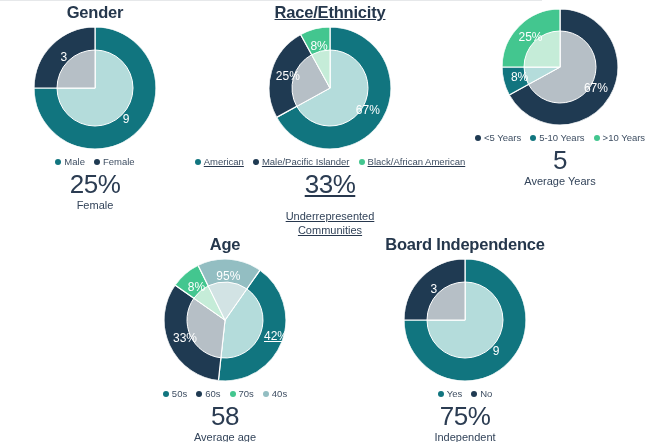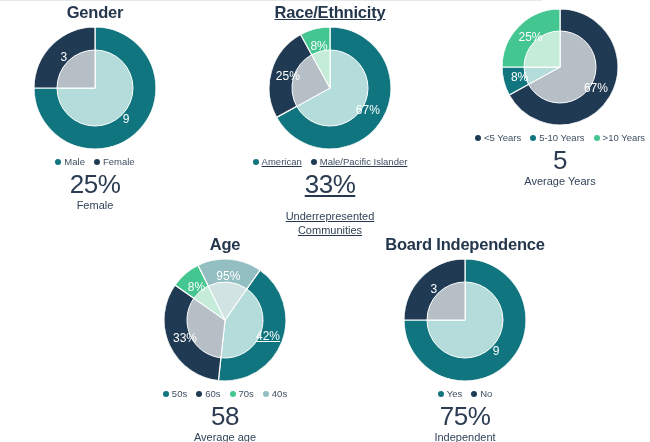--- a/index.html
+++ b/index.html
@@ -166,20 +166,24 @@
         <span class="slice-label" style="left: 50.0775px; top: 18.4598px;">8%</span>
       </div>
     <div class="legend">
         <span class="legend-item">
           <span class="legend-dot" style="background: rgb(17, 117, 127);"></span>
           <span>American</span>
         </span>
         <span class="legend-item">
           <span class="legend-dot" style="background: rgb(31, 58, 82);"></span>
           <span>Male/Pacific Islander</span>
+        </span>
+        <span class="legend-item">
+          <span class="legend-dot" style="background: rgb(67, 198, 143);"></span>
+          <span>Black/African American</span>
         </span>
       </div>
     <div class="summary">
       <div class="summary-value">33%</div>
       <div class="summary-label" style="max-width:150px;margin:12px auto 0;">Underrepresented Communities</div>
     </div>
   </div>
 
   <div class="chart-card" id="card-tenure">
     <div class="donut-wrap">
@@ -225,21 +229,21 @@
             <path d="M 61 61 L 95.98816261741382 11.031725298371498 A 61 61 0 0 1 54.412039301932616 121.64320880231124 Z" fill="#11757f" stroke="#ffffff" stroke-width="1.2"></path>
             <path d="M 61 61 L 82.79590458133976 29.872222317018313 A 38 38 0 0 1 56.89602448317114 98.77773663094798 Z" fill="#b4dcdb" stroke="#ffffff" stroke-width="1"></path>
             <path d="M 61 61 L 54.412039301932616 121.64320880231124 A 61 61 0 0 1 11.031725298371484 26.011837382586208 Z" fill="#1f3a52" stroke="#ffffff" stroke-width="1.2"></path>
             <path d="M 61 61 L 56.89602448317114 98.77773663094798 A 38 38 0 0 1 29.872222317018302 39.20409541866026 Z" fill="#b6bfc6" stroke="#ffffff" stroke-width="1"></path>
             <path d="M 61 61 L 11.031725298371484 26.011837382586208 A 61 61 0 0 1 34.06814297970354 6.2672394498659685 Z" fill="#43c68f" stroke="#ffffff" stroke-width="1.2"></path>
             <path d="M 61 61 L 29.872222317018302 39.20409541866026 A 38 38 0 0 1 44.222777593913676 26.904181952375524 Z" fill="#c5ecd8" stroke="#ffffff" stroke-width="1"></path>
             <path d="M 61 61 L 34.06814297970354 6.2672394498659685 A 61 61 0 0 1 95.9881626174138 11.031725298371498 Z" fill="#93bec2" stroke="#ffffff" stroke-width="1.2"></path>
             <path d="M 61 61 L 44.222777593913676 26.904181952375524 A 38 38 0 0 1 82.79590458133976 29.872222317018313 Z" fill="#d2e3e4" stroke="#ffffff" stroke-width="1"></path>
           </svg>
         </div>
-        <span class="slice-label" style="left: 104px; top: 76.4529px; text-decoration: underline;">42%</span>
+        <span class="slice-label" style="left: 112px; top: 76.4529px; text-decoration: underline;">42%</span>
         <span class="slice-label" style="left: 21.0028px; top: 79.1435px;">33%</span>
         <span class="slice-label" style="left: 32.418px; top: 27.6528px;">8%</span>
         <span class="slice-label" style="left: 64.3695px; top: 17.2094px;">95%</span>
       </div>
     <div class="legend">
         <span class="legend-item">
           <span class="legend-dot" style="background: rgb(17, 117, 127);"></span>
           <span>50s</span>
         </span>
         <span class="legend-item">

